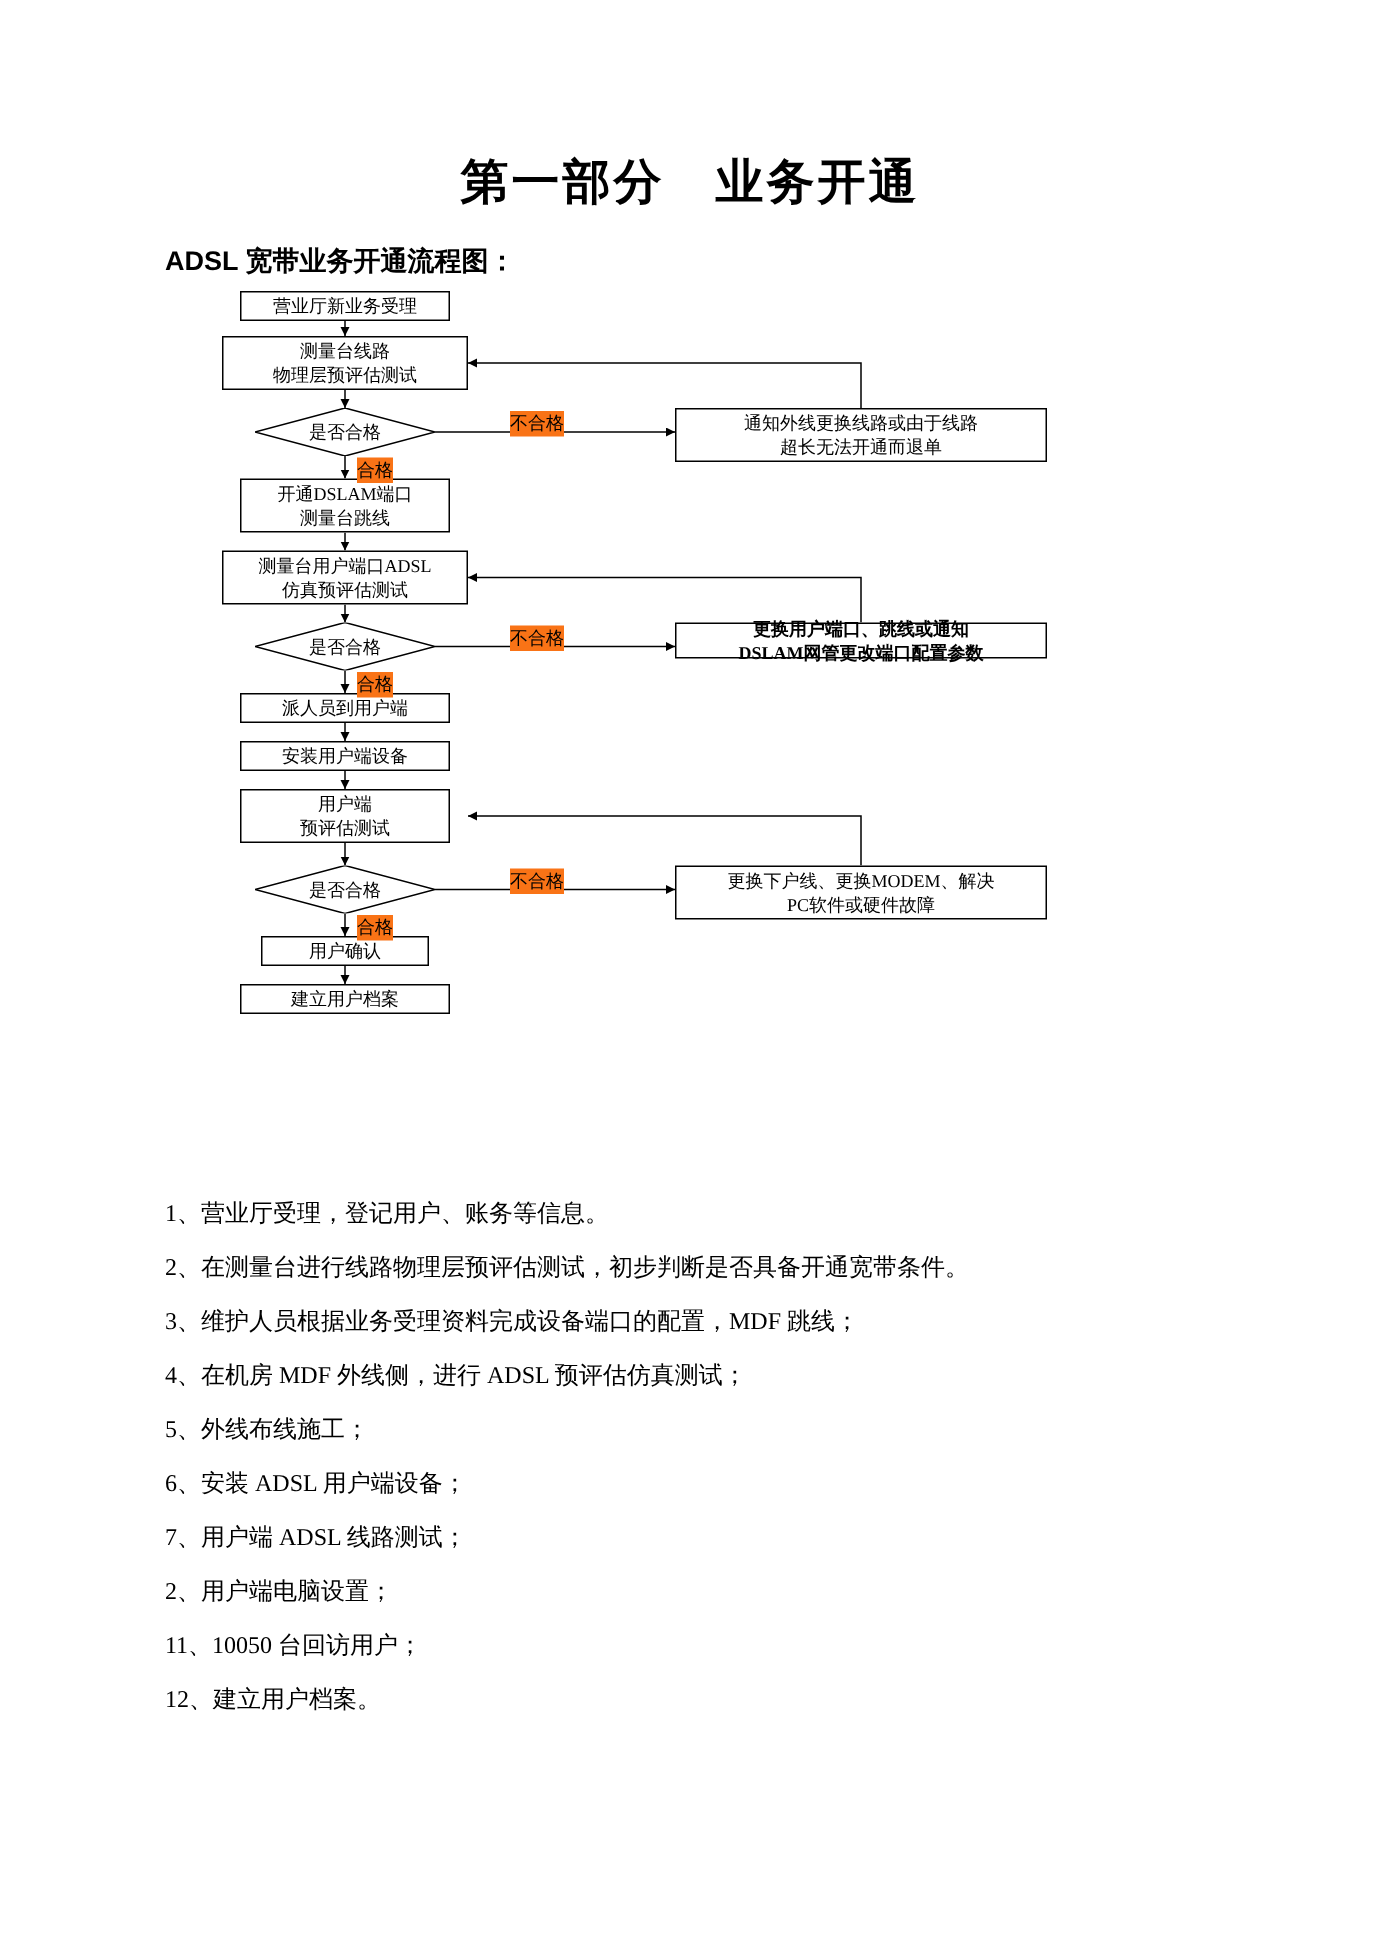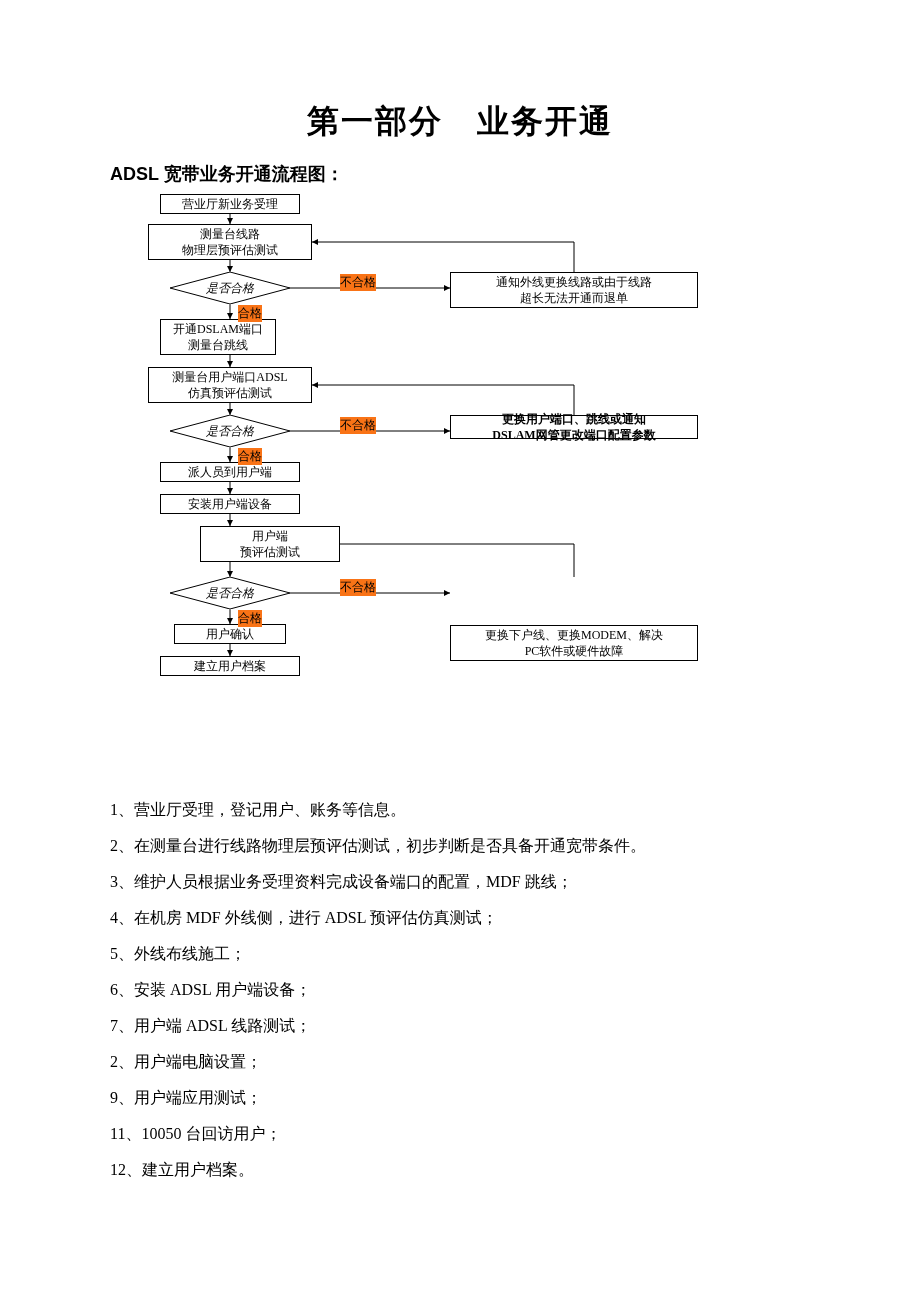--- a/index.html
+++ b/index.html
@@ -50,21 +50,20 @@
   .diamond {
     position: absolute;
     background: #fff;
   }
   .diamond svg { display:block; }
   .diamond .dlabel {
     position: absolute;
     left: 0; top: 0; right:0; bottom:0;
     display:flex; align-items:center; justify-content:center;
     font-size: 12px;
-    font-style: italic;
   }
   .lbl {
     position: absolute;
     font-size: 12px;
     background: #f97316;
   }
   .steps {
     margin-top: 18px;
     font-size: 16px;
     line-height: 2.25;
@@ -114,69 +113,68 @@
     <div class="box" style="left:8px; top:30px; width:164px; height:36px; white-space:pre-line;">测量台线路
 物理层预评估测试</div>
 
     <div class="diamond" style="left:30px; top:78px; width:120px; height:32px;">
       <svg width="120" height="32">
           <polygon points="60,0 120,16 60,32 0,16" fill="#fff" stroke="#000"></polygon>
         </svg>
       <div class="dlabel">是否合格</div>
     </div>
 
-    <div class="box" style="left:20px; top:125px; width:116px; height:36px; white-space:pre-line;">开通DSLAM端口
+    <div class="box" style="left:20px; top:125px; width:140px; height:36px; white-space:pre-line;">开通DSLAM端口
 测量台跳线</div>
     <div class="box" style="left:8px; top:173px; width:164px; height:36px; white-space:pre-line;">测量台用户端口ADSL
 仿真预评估测试</div>
 
     <div class="diamond" style="left:30px; top:221px; width:120px; height:32px;">
       <svg width="120" height="32">
           <polygon points="60,0 120,16 60,32 0,16" fill="#fff" stroke="#000"></polygon>
         </svg>
       <div class="dlabel">是否合格</div>
     </div>
 
     <div class="box" style="left:20px; top:268px; width:140px; height:20px;">派人员到用户端</div>
     <div class="box" style="left:20px; top:300px; width:140px; height:20px;">安装用户端设备</div>
-    <div class="box" style="left:20px; top:332px; width:140px; height:36px; white-space:pre-line;margin-left:40px;">用户端
+    <div class="box" style="left:20px; top:332px; width:140px; height:36px; white-space:pre-line;">用户端
 预评估测试</div>
 
     <div class="diamond" style="left:30px; top:383px; width:120px; height:32px;">
       <svg width="120" height="32">
           <polygon points="60,0 120,16 60,32 0,16" fill="#fff" stroke="#000"></polygon>
         </svg>
       <div class="dlabel">是否合格</div>
     </div>
 
     <div class="box" style="left:34px; top:430px; width:112px; height:20px;">用户确认</div>
     <div class="box" style="left:20px; top:462px; width:140px; height:20px;">建立用户档案</div>
 
     <div class="box" style="left:310px; top:78px; width:248px; height:36px; white-space:pre-line;">通知外线更换线路或由于线路
 超长无法开通而退单</div>
     <div class="box" style="left:310px; top:221px; width:248px; height:24px; white-space:pre-line;font-weight:bold;">更换用户端口、跳线或通知
 DSLAM网管更改端口配置参数</div>
-    <div class="box" style="left:310px; top:383px; width:248px; height:36px; white-space:pre-line;margin-top:48px;">更换下户线、更换MODEM、解决
+    <div class="box" style="left:310px; top:383px; width:248px; height:36px; white-space:pre-line;">更换下户线、更换MODEM、解决
 PC软件或硬件故障</div>
 
     <div class="lbl" style="left:98px; top:111px;">合格</div>
     <div class="lbl" style="left:200px; top:80px;">不合格</div>
     <div class="lbl" style="left:98px; top:254px;">合格</div>
     <div class="lbl" style="left:200px; top:223px;">不合格</div>
     <div class="lbl" style="left:98px; top:416px;">合格</div>
     <div class="lbl" style="left:200px; top:385px;">不合格</div>
   </div>
 
   <div class="steps" id="steps-container">
       <p>1、营业厅受理，登记用户、账务等信息。</p>
       <p>2、在测量台进行线路物理层预评估测试，初步判断是否具备开通宽带条件。</p>
       <p>3、维护人员根据业务受理资料完成设备端口的配置，MDF 跳线；</p>
       <p>4、在机房 MDF 外线侧，进行 ADSL 预评估仿真测试；</p>
       <p>5、外线布线施工；</p>
       <p>6、安装 ADSL 用户端设备；</p>
       <p>7、用户端 ADSL 线路测试；</p>
       <p>2、用户端电脑设置；</p>
-      <p>9、用户端应用测试；</p>
       <p>11、10050 台回访用户；</p>
       <p>12、建立用户档案。</p>
     </div>
 
 </div>
 
 </body></html>

